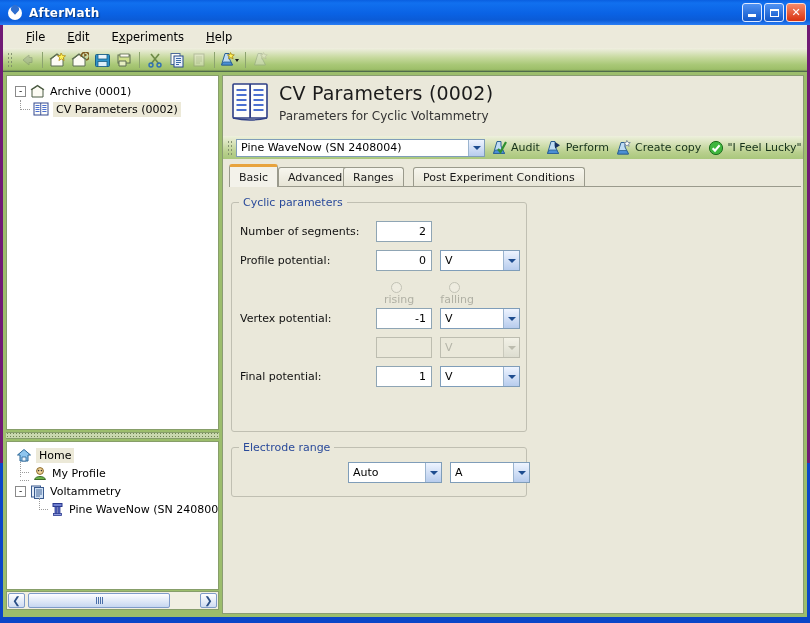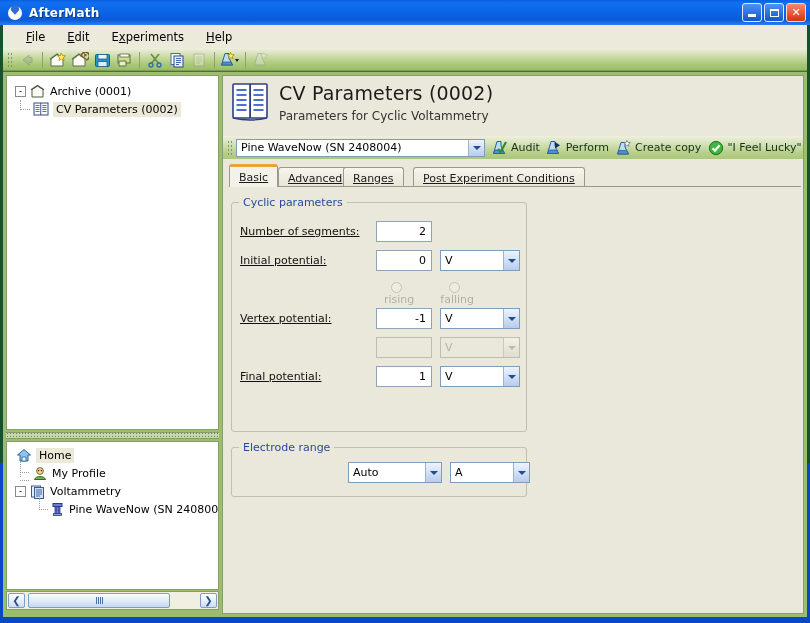--- a/index.html
+++ b/index.html
@@ -4,21 +4,21 @@
 <style>
   html,body{margin:0;padding:0;}
   body{
     width:810px;height:623px;overflow:hidden;
     font-family:"DejaVu Sans","Liberation Sans",sans-serif;
     font-size:11px;
     background:#0a46c8;
   }
   #app{
     position:absolute;left:0;top:0;width:810px;height:463px;
-    background:#14532d;
+    background:#701a75;
     box-sizing:border-box;
   }
 
   
   .titlebar{
     position:absolute;left:0;top:0;width:810px;height:25px;
     background:linear-gradient(to bottom,#0a5fe0 0%,#1170ef 12%,#0a62e4 55%,#0b5bd6 80%,#2a7ef5 100%);
     display:flex;align-items:center;
   }
   .tb-icon{
@@ -137,35 +137,35 @@
   .tbar-cmd{display:flex;align-items:center;margin-left:6px;font-size:11px;color:#16321a;cursor:default;}
   .tbar-cmd .ci{width:17px;height:17px;margin-right:3px;display:flex;align-items:center;justify-content:center;}
 
   
   .tabstrip{position:absolute;left:6px;top:88px;width:572px;height:22px;}
   .tab{
     position:absolute;top:3px;height:19px;padding:4px 9px;
     background:linear-gradient(to bottom,#f7f6ee,#e7e5d6);
     border:1px solid #9a9a8c;border-bottom:none;
     border-radius:3px 3px 0 0;box-sizing:border-box;
-    display:flex;font-size:11px;color:#1b1b1b;cursor:default;text-decoration:underline;
+    display:flex;align-items:center;font-size:11px;color:#1b1b1b;cursor:default;
   }
   .tab.active{
     top:0;height:23px;background:#f3f2ea;border-color:#9a9a8c;
     border-top:3px solid #e8a33d;z-index:3;
   }
   .tabline{position:absolute;left:6px;top:110px;width:572px;height:1px;background:#9a9a8c;}
 
   
   .panelarea{position:absolute;left:6px;top:111px;width:572px;height:420px;background:#eae8da;}
   .groupbox{position:absolute;border:1px solid #c0bfb2;border-radius:3px;box-sizing:border-box;}
   .gb-title{position:absolute;top:-7px;left:7px;background:#eae8da;padding:0 4px;
     font-size:11px;color:#2a4a9a;white-space:nowrap;}
   .frow{position:absolute;display:flex;align-items:center;}
-  .flabel{font-size:11px;color:#111;text-decoration:underline;}
+  .flabel{font-size:11px;color:#111;}
   .txt{
     height:21px;border:1px solid #8fa5b4;background:#fff;box-sizing:border-box;
     display:flex;align-items:center;justify-content:flex-end;padding-right:5px;
     font-size:11px;color:#000;
   }
   .txt.dis{background:#eae8da;border-color:#bdbdb0;}
   .combo2{height:21px;}
   .radio{display:flex;align-items:center;font-size:11px;color:#b0b0a4;flex-direction:column;}
   .radio .rb{width:11px;height:11px;border:1px solid #c2c2b5;border-radius:50%;background:#eeece0;margin-right:5px;box-sizing:border-box;}
 </style>
@@ -481,21 +481,21 @@
 
         <div class="groupbox" style="left:2px;top:15px;width:296px;height:230px;">
           <div class="gb-title">Cyclic parameters</div>
 
           <div class="frow" style="left:8px;top:18px;">
             <div class="flabel" style="width:136px;">Number of segments:</div>
             <div class="txt" style="width:56px;">2</div>
           </div>
 
           <div class="frow" style="left:8px;top:47px;">
-            <div class="flabel" style="width:136px;">Initial potential:</div>
+            <div class="flabel" style="width:136px;">Profile potential:</div>
             <div class="txt" style="width:56px;">0</div>
             <div class="combo combo2" style="width:80px;margin-left:8px;">
               <div class="val">V</div>
               <div class="arrowbox"></div>
             </div>
           </div>
 
           <div class="frow" style="left:152px;top:79px;">
             <div class="radio">
               <span class="rb"></span>

